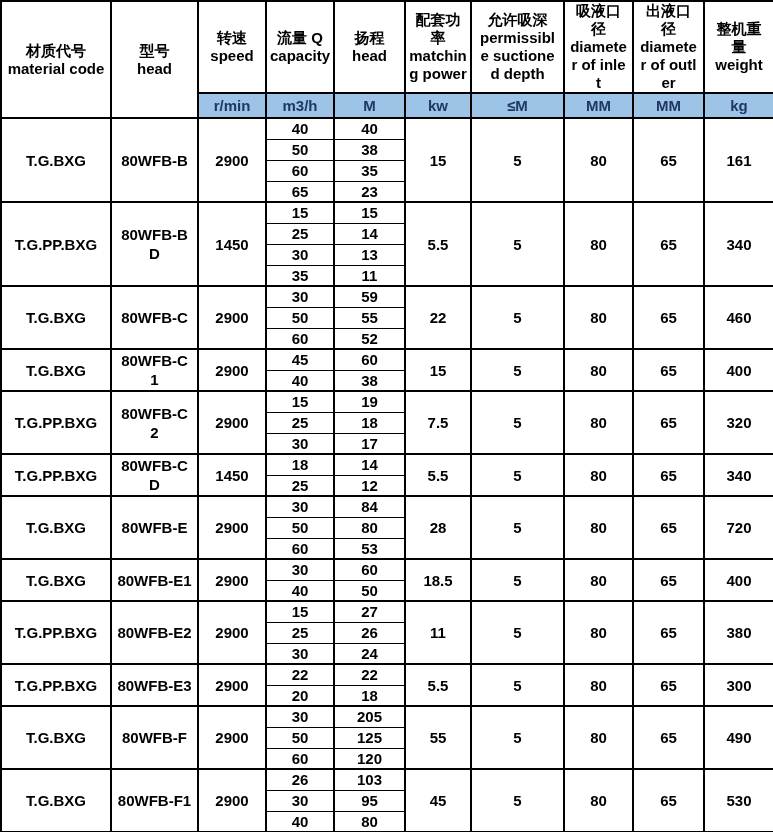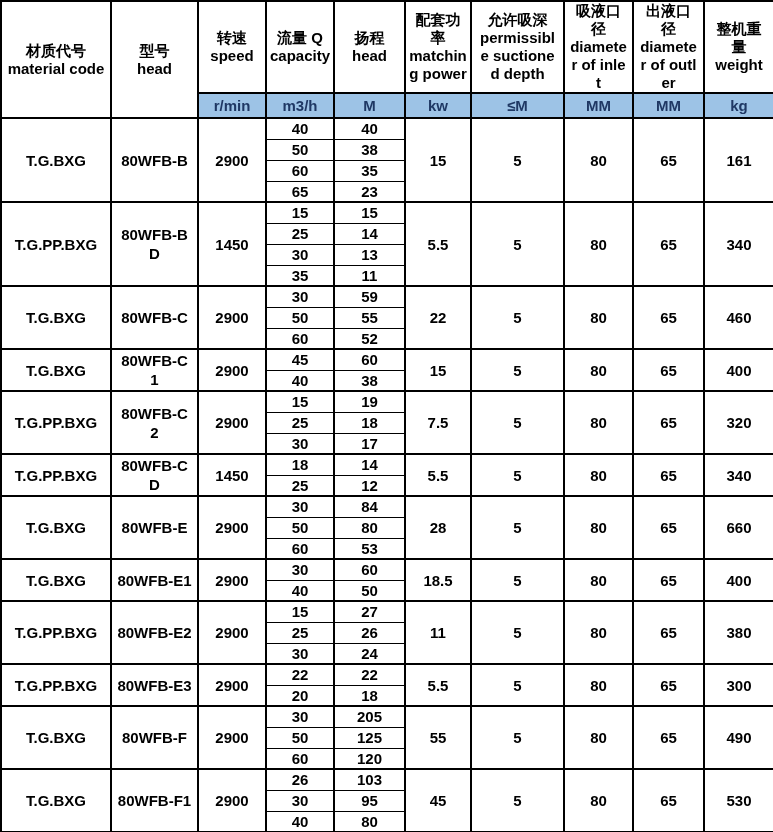--- a/index.html
+++ b/index.html
@@ -240,21 +240,21 @@
       <tr class="group-start">
         <td class="c-material" rowspan="3">T.G.BXG</td>
         <td class="c-type" rowspan="3">80WFB-E</td>
         <td class="c-speed" rowspan="3">2900</td>
         <td class="c-capacity">30</td>
         <td class="c-head">84</td>
         <td class="c-power" rowspan="3">28</td>
         <td class="c-depth" rowspan="3">5</td>
         <td class="c-inlet" rowspan="3">80</td>
         <td class="c-outlet" rowspan="3">65</td>
-        <td class="c-weight" rowspan="3">660</td>
+        <td class="c-weight" rowspan="3">720</td>
       </tr>
       <tr class="sub">
         <td class="c-capacity">50</td>
         <td class="c-head">80</td>
       </tr>
       <tr class="sub">
         <td class="c-capacity">60</td>
         <td class="c-head">53</td>
       </tr>
       <tr class="group-start">

